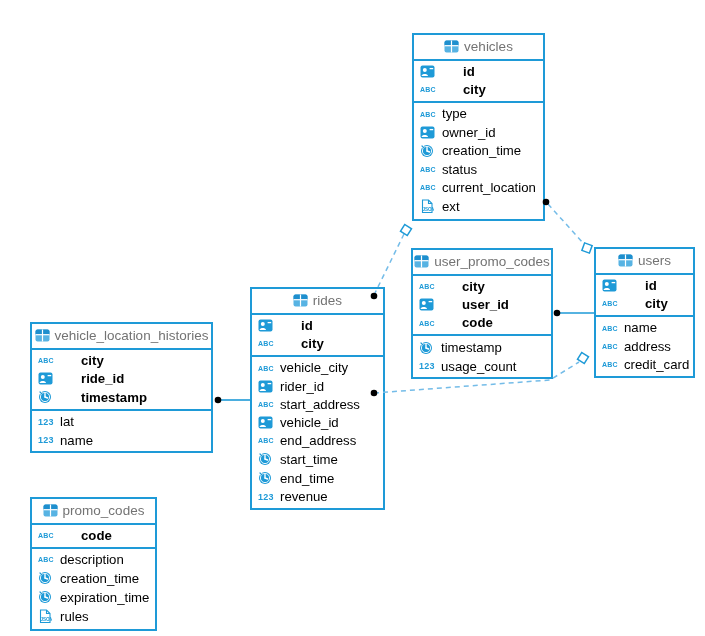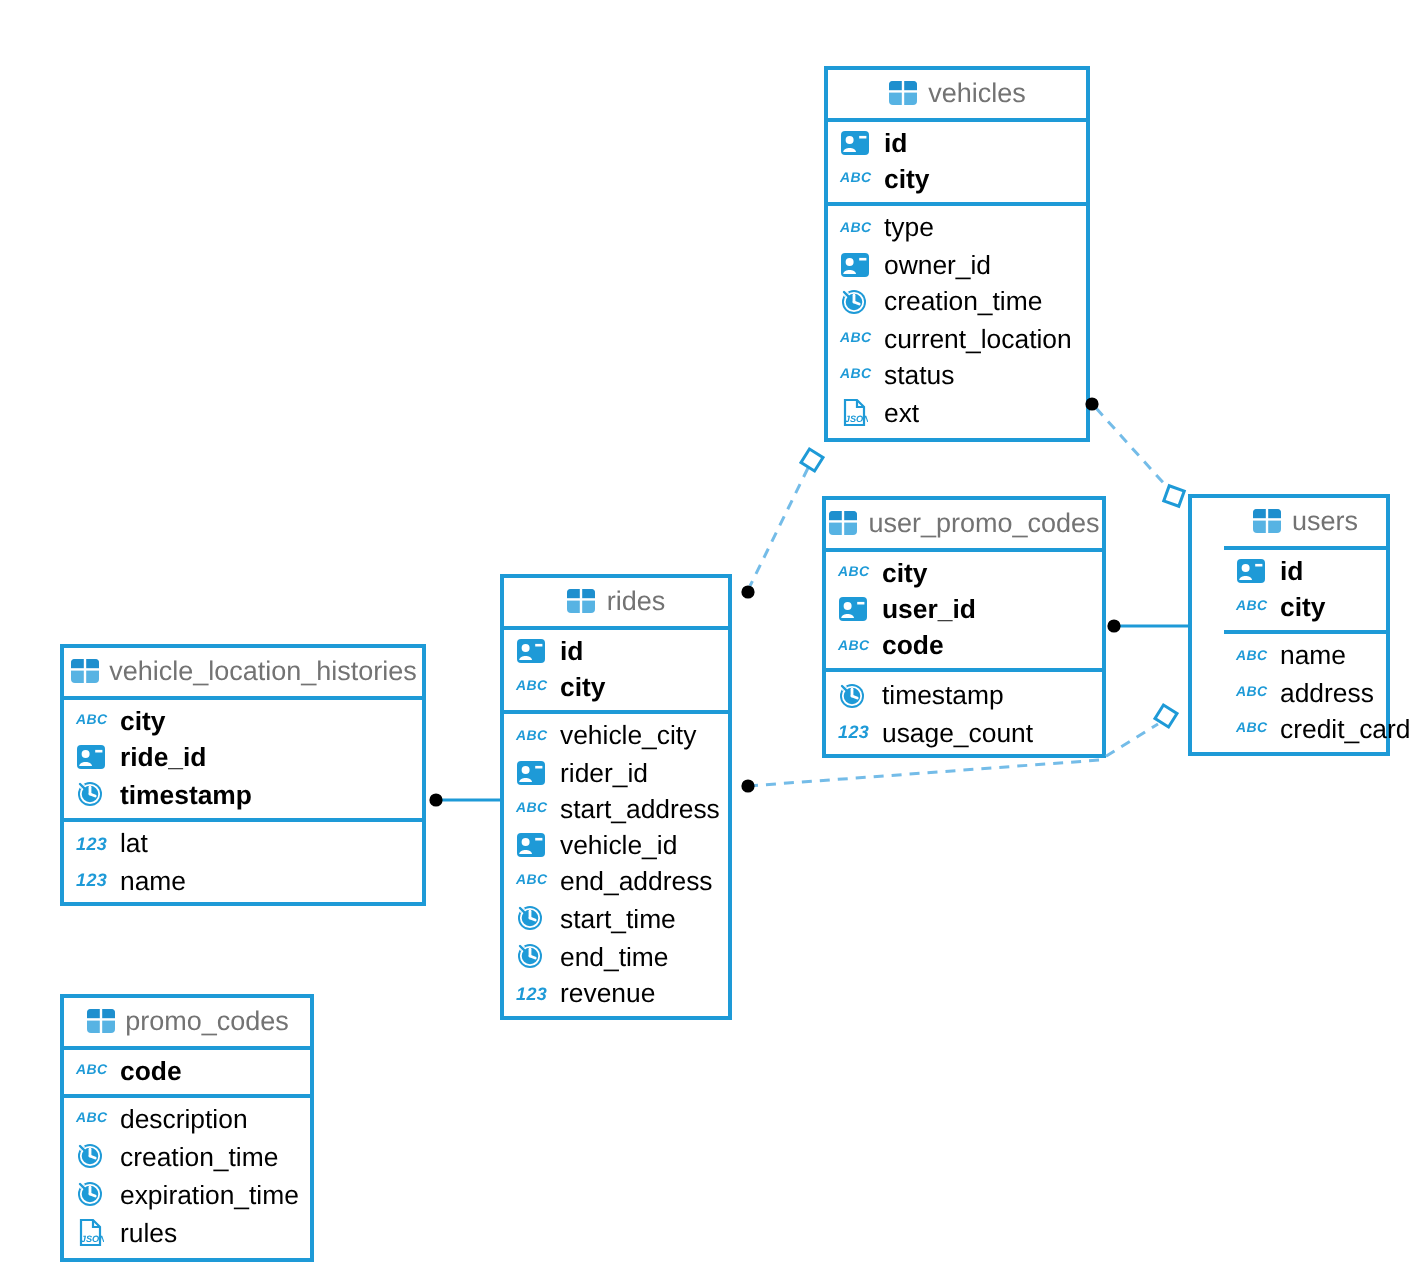--- a/index.html
+++ b/index.html
@@ -17,23 +17,23 @@
     box-sizing:border-box;font-size:13px;line-height:1;
   }
   .ehead{
     display:flex;align-items:center;justify-content:center;gap:5px;
     padding:5px 4px;font-size:13.5px;color:#737373;
   }
   .esec{border-top:2px solid var(--blue);padding:2px 0;}
   .erow{
     display:flex;align-items:center;padding:2.5px 6px;white-space:nowrap;
   }
-  .erow.pk .cname{font-weight:700;}
+  .erow.pk .cname{font-weight:700;margin-left:21px;}
   .cname{font-size:13.2px;}
-  .ic{flex:0 0 22px;width:22px;display:inline-flex;align-items:center;font-style:italic;}
+  .ic{flex:0 0 22px;width:22px;display:inline-flex;align-items:center;}
   .ic-abc{
     font-size:7px;font-weight:700;color:var(--blue);letter-spacing:.2px;
   }
   .ic-num{
     font-size:9px;font-weight:600;color:var(--blue);letter-spacing:.2px;
   }
   svg.icon{display:block;}
   #wires{position:absolute;left:0;top:0;pointer-events:none;}
   .dashline{stroke:var(--dash-blue);stroke-width:1.5;fill:none;stroke-dasharray:5 4;}
   .solidline{stroke:var(--blue);stroke-width:1.6;fill:none;}
@@ -100,25 +100,25 @@
       <line x1="7" y1="7" x2="7" y2="3.6" stroke="#fff" stroke-width="1.4" stroke-linecap="round"></line>
       <line x1="7" y1="7" x2="9.6" y2="8" stroke="#fff" stroke-width="1.4" stroke-linecap="round"></line>
       <rect x="1" y="1" width="3" height="3" transform="rotate(45 2.5 2.5)" fill="#fff" opacity="0.9"></rect>
       <line x1="2" y1="2" x2="4.2" y2="4.2" stroke="#1E9AD7" stroke-width="1.2" stroke-linecap="round"></line>
     </svg>
   </span>
 <span class="cname">creation_time</span>
         </div>
         <div class="erow">
   <span class="ic ic-abc">ABC</span>
+<span class="cname">status</span>
+        </div>
+        <div class="erow">
+  <span class="ic ic-abc">ABC</span>
 <span class="cname">current_location</span>
-        </div>
-        <div class="erow">
-  <span class="ic ic-abc">ABC</span>
-<span class="cname">status</span>
         </div>
         <div class="erow">
   <span class="ic">
     <svg class="icon" width="14" height="15" viewBox="0 0 14 15">
       <path d="M2.5,1 h6 l3.5,3.5 v9 h-9.5 z" fill="#fff" stroke="#1E9AD7" stroke-width="1.1"></path>
       <path d="M8.5,1 v3.5 h3.5" fill="none" stroke="#1E9AD7" stroke-width="1.1"></path>
       <text x="2.4" y="12.2" font-size="4.6" font-weight="bold" fill="#1E9AD7" font-family="Liberation Sans, sans-serif">JSON</text>
     </svg>
   </span>
 <span class="cname">ext</span>
@@ -175,21 +175,21 @@
   </span>
 <span class="cname">timestamp</span>
         </div>
         <div class="erow">
   <span class="ic ic-num">123</span>
 <span class="cname">usage_count</span>
         </div>
       </div>
   </div>
 
-  <div class="etable" style="left:594px;top:247px;width:101px;padding-left:16px;">
+  <div class="etable" style="left:594px;top:247px;width:101px;">
     <div class="ehead">
 
   <span class="ic" style="flex:0 0 15px;width:15px">
     <svg class="icon" width="15" height="13" viewBox="0 0 15 13">
       <rect x="0.5" y="0.5" width="14" height="12" rx="2" fill="#57B3E3"></rect>
       <path d="M0.5,2.5 a2,2 0 0 1 2,-2 h10 a2,2 0 0 1 2,2 v3 h-14 z" fill="#1E8FCE"></path>
       <line x1="0.5" y1="5.7" x2="14.5" y2="5.7" stroke="#fff" stroke-width="1.2"></line>
       <line x1="7.5" y1="0.5" x2="7.5" y2="12.5" stroke="#fff" stroke-width="1.2"></line>
     </svg>
   </span>
@@ -222,21 +222,21 @@
   <span class="ic ic-abc">ABC</span>
 <span class="cname">address</span>
         </div>
         <div class="erow">
   <span class="ic ic-abc">ABC</span>
 <span class="cname">credit_card</span>
         </div>
       </div>
   </div>
 
-  <div class="etable" style="left:250px;top:287px;width:116px;">
+  <div class="etable" style="left:250px;top:287px;width:135px;">
     <div class="ehead">
 
   <span class="ic" style="flex:0 0 15px;width:15px">
     <svg class="icon" width="15" height="13" viewBox="0 0 15 13">
       <rect x="0.5" y="0.5" width="14" height="12" rx="2" fill="#57B3E3"></rect>
       <path d="M0.5,2.5 a2,2 0 0 1 2,-2 h10 a2,2 0 0 1 2,2 v3 h-14 z" fill="#1E8FCE"></path>
       <line x1="0.5" y1="5.7" x2="14.5" y2="5.7" stroke="#fff" stroke-width="1.2"></line>
       <line x1="7.5" y1="0.5" x2="7.5" y2="12.5" stroke="#fff" stroke-width="1.2"></line>
     </svg>
   </span>

